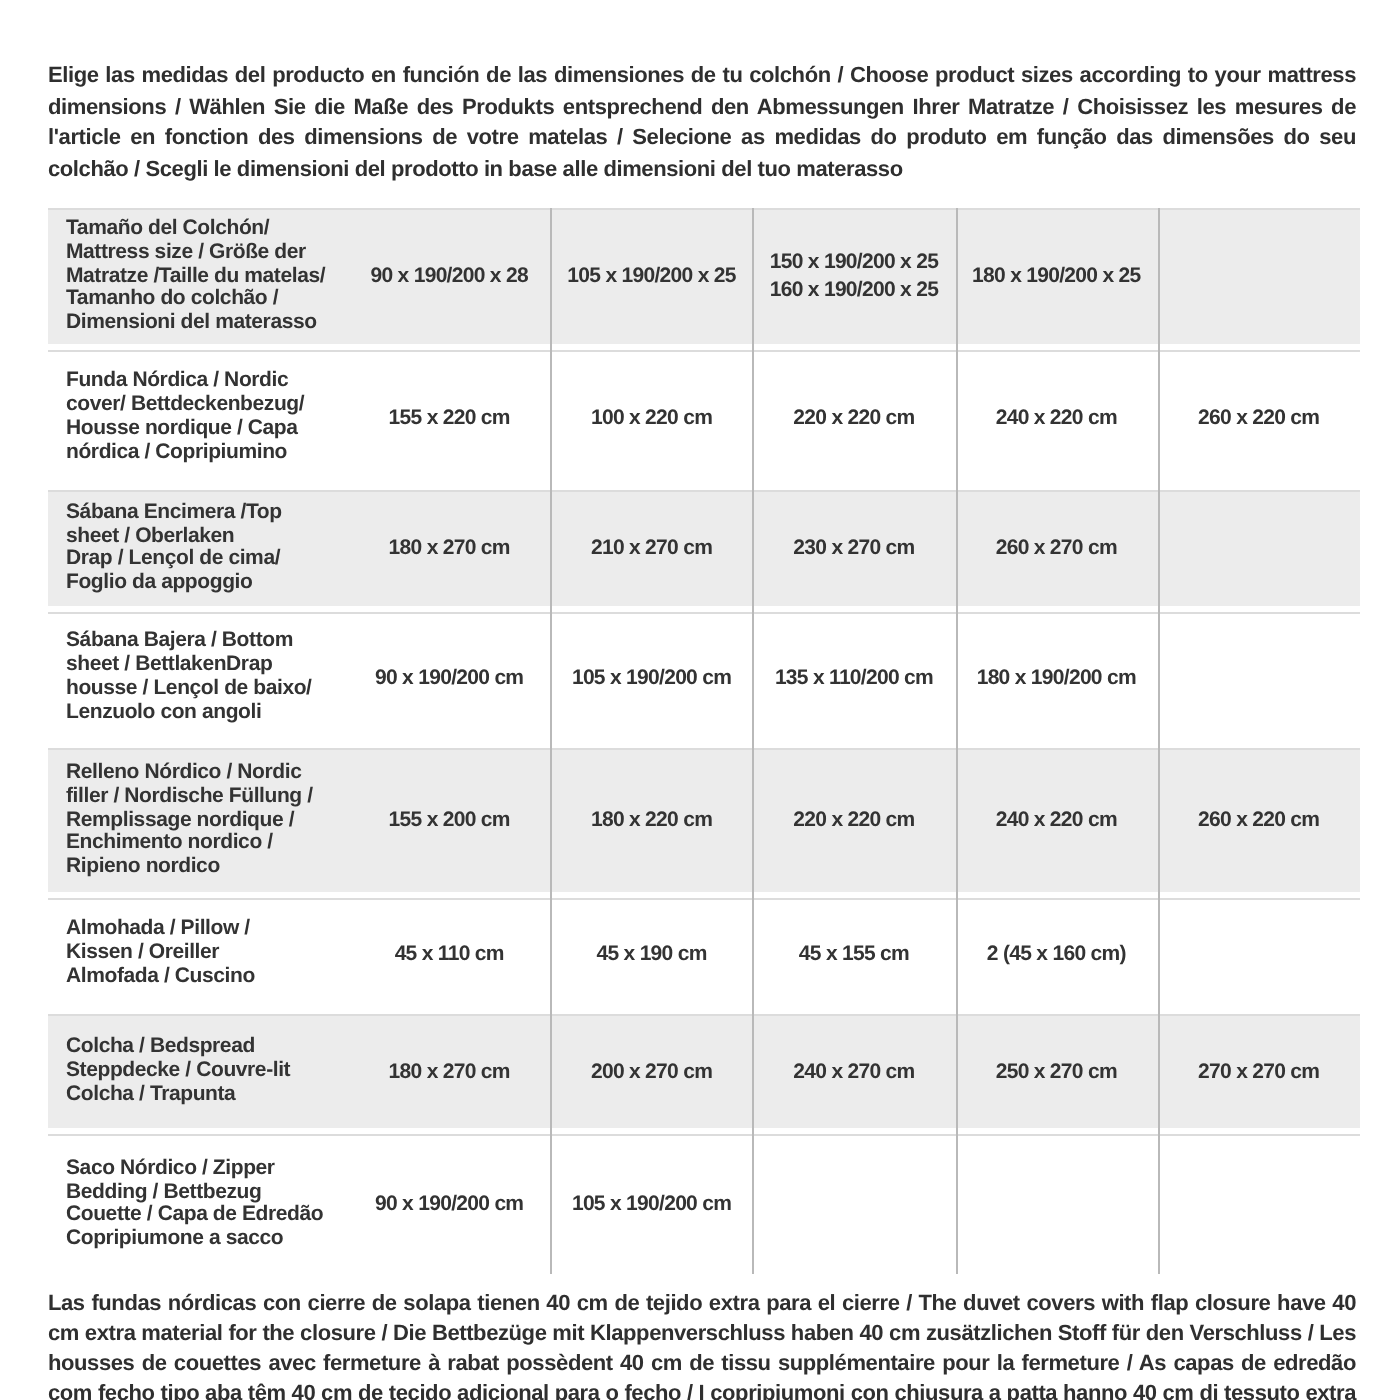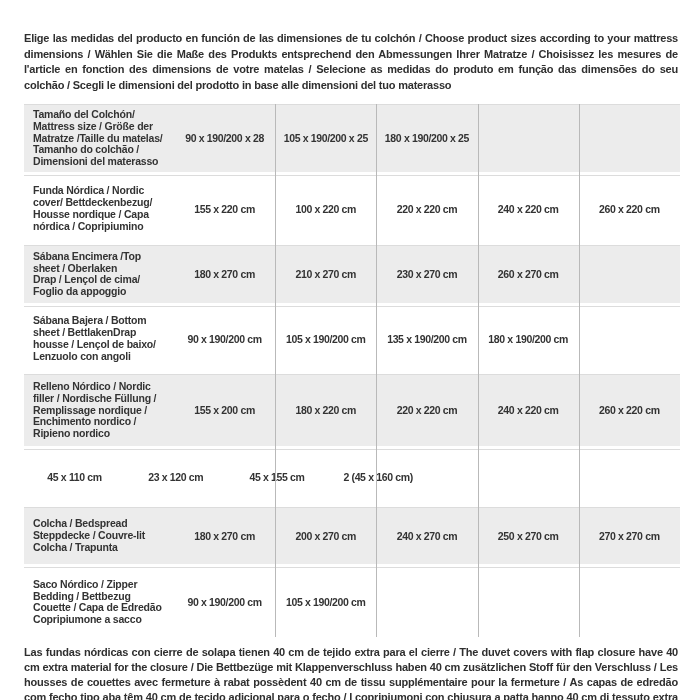--- a/index.html
+++ b/index.html
@@ -58,20 +58,22 @@
     <div class="vline v4"></div>
 
     <div class="row shaded" style="min-height:64px">
       <div class="label-cell">Tamaño del Colchón/
 Mattress size / Größe der
 Matratze /Taille du matelas/
 Tamanho do colchão /
 Dimensioni del materasso</div>
       <div class="value-cell">90 x 190/200 x 28</div>
       <div class="value-cell">105 x 190/200 x 25</div>
+      <div class="value-cell">150 x 190/200 x 25
+160 x 190/200 x 25</div>
       <div class="value-cell">180 x 190/200 x 25</div>
     </div>
 
     <div class="row" style="min-height:66px">
       <div class="label-cell">Funda Nórdica / Nordic
 cover/ Bettdeckenbezug/
 Housse nordique / Capa
 nórdica / Copripiumino</div>
       <div class="value-cell">155 x 220 cm</div>
       <div class="value-cell">100 x 220 cm</div>
@@ -91,40 +93,43 @@
       <div class="value-cell">260 x 270 cm</div>
     </div>
 
     <div class="row" style="min-height:64px">
       <div class="label-cell">Sábana Bajera / Bottom
 sheet / BettlakenDrap
 housse / Lençol de baixo/
 Lenzuolo con angoli</div>
       <div class="value-cell">90 x 190/200 cm</div>
       <div class="value-cell">105 x 190/200 cm</div>
-      <div class="value-cell">135 x 190/200 cm</div>
+      <div class="value-cell">135 x 110/200 cm</div>
       <div class="value-cell">180 x 190/200 cm</div>
     </div>
 
     <div class="row shaded" style="min-height:71px">
       <div class="label-cell">Relleno Nórdico / Nordic
 filler / Nordische Füllung /
 Remplissage nordique /
 Enchimento nordico /
 Ripieno nordico</div>
       <div class="value-cell">155 x 200 cm</div>
       <div class="value-cell">180 x 220 cm</div>
       <div class="value-cell">220 x 220 cm</div>
       <div class="value-cell">240 x 220 cm</div>
       <div class="value-cell">260 x 220 cm</div>
     </div>
 
     <div class="row" style="min-height:54px">
+      <div class="label-cell">Almohada / Pillow /
+Kissen / Oreiller
+Almofada / Cuscino</div>
       <div class="value-cell">45 x 110 cm</div>
-      <div class="value-cell">23 x 120 cm</div>
+      <div class="value-cell">45 x 190 cm</div>
       <div class="value-cell">45 x 155 cm</div>
       <div class="value-cell">2 (45 x 160 cm)</div>
     </div>
 
     <div class="row shaded" style="min-height:56px">
       <div class="label-cell">Colcha / Bedspread
 Steppdecke / Couvre-lit
 Colcha / Trapunta</div>
       <div class="value-cell">180 x 270 cm</div>
       <div class="value-cell">200 x 270 cm</div>

